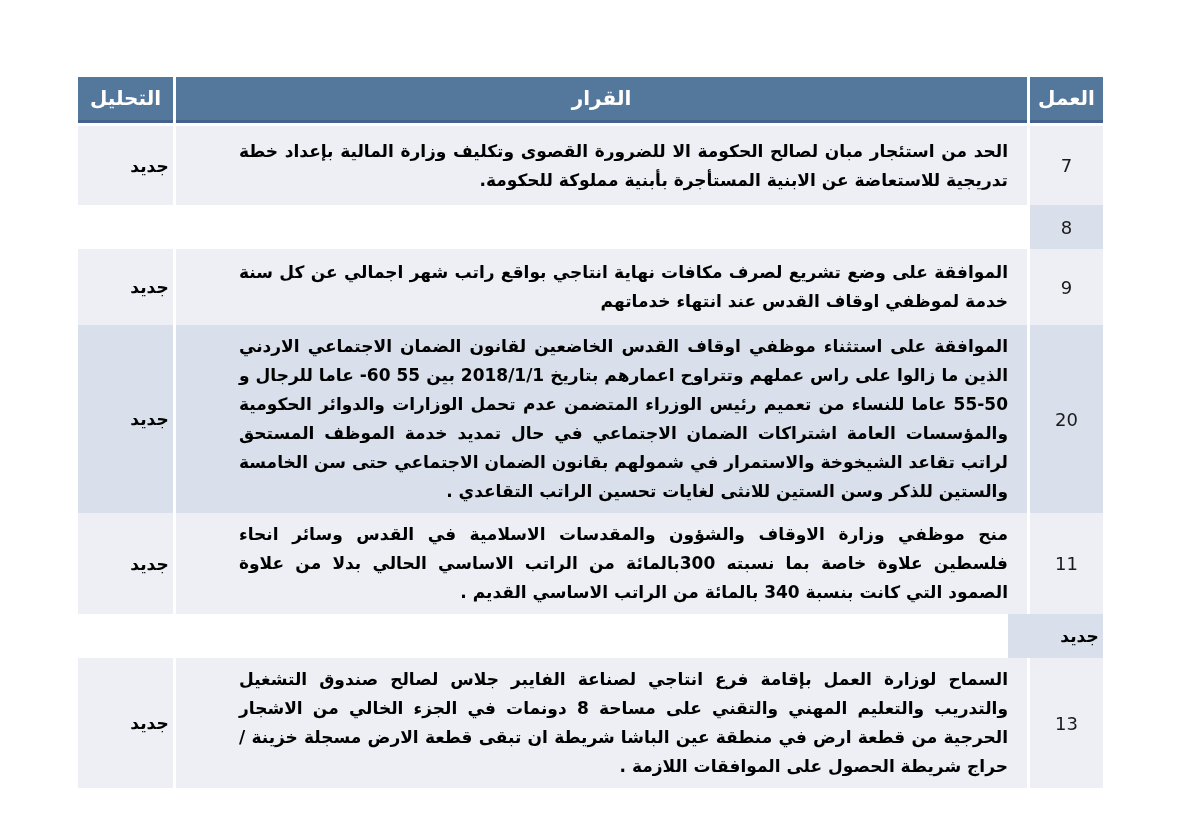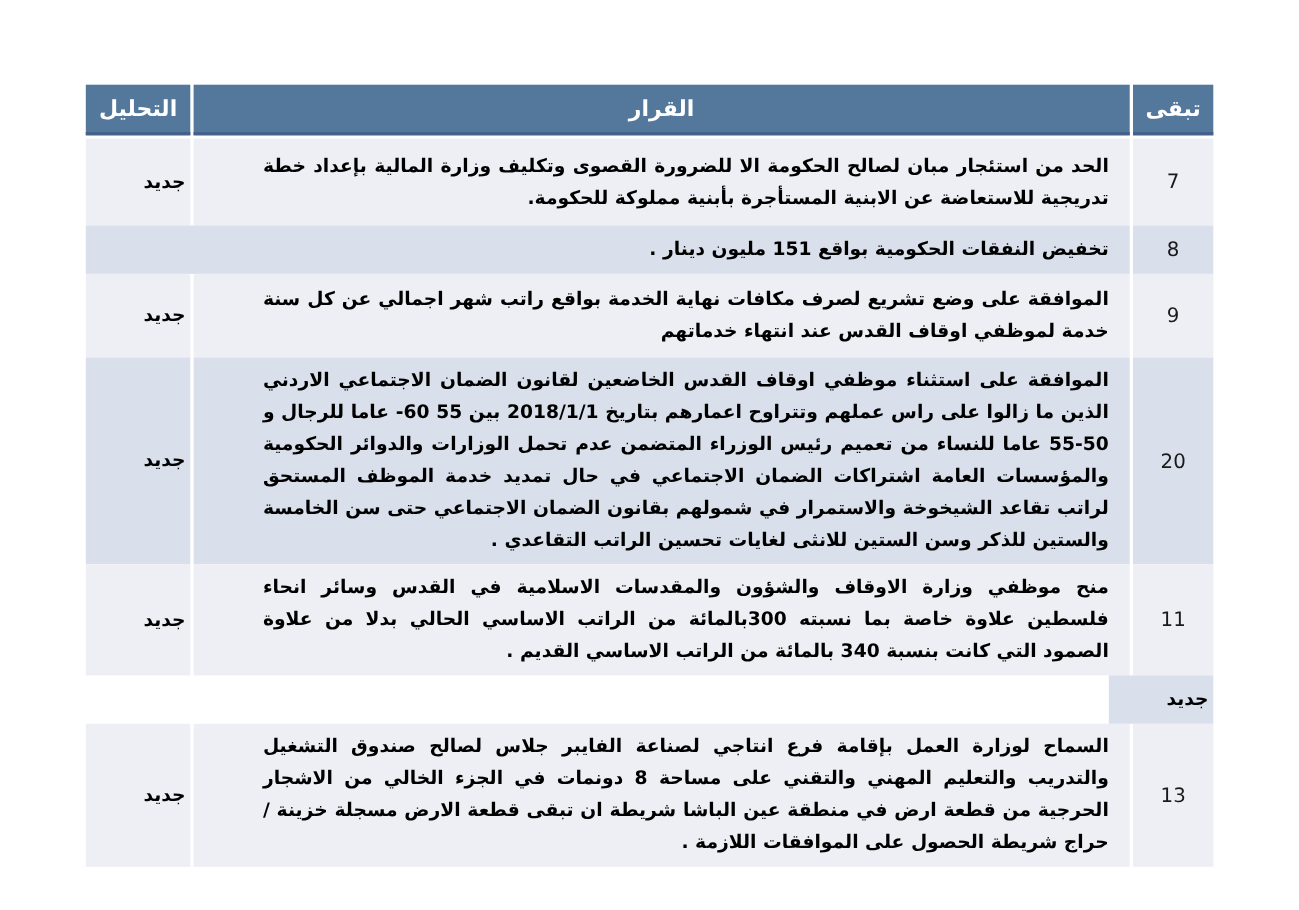--- a/index.html
+++ b/index.html
@@ -96,21 +96,21 @@
   }
 </style>
 </head>
 <body>
 
 <div class="page">
   <div class="table">
 
     <div class="row">
       <div class="cell header-cell row-number-cell">
-        <div class="txt">تبقى</div>
+        <div class="txt">العمل</div>
       </div>
       <div class="cell header-cell decision-cell">
         <div class="txt">القرار</div>
       </div>
       <div class="cell header-cell analysis-cell">
         <div class="txt">التحليل</div>
       </div>
     </div>
 
     <div id="rows">
@@ -122,30 +122,27 @@
             <div class="txt">الحد من استئجار مبان لصالح الحكومة الا للضرورة القصوى وتكليف وزارة المالية بإعداد خطة تدريجية للاستعاضة عن الابنية المستأجرة بأبنية مملوكة للحكومة.</div>
           </div>
           <div class="cell analysis-cell">
             <div class="txt">جديد</div>
           </div>
         </div>
         <div class="row">
           <div class="cell row-number-cell">
             <div class="txt">8</div>
           </div>
-          <div class="cell decision-cell">
-            <div class="txt">تخفيض النفقات الحكومية بواقع 151 مليون دينار .</div>
-          </div>
         </div>
         <div class="row">
           <div class="cell row-number-cell">
             <div class="txt">9</div>
           </div>
           <div class="cell decision-cell">
-            <div class="txt">الموافقة على وضع تشريع لصرف مكافات نهاية الخدمة بواقع راتب شهر اجمالي عن كل سنة خدمة لموظفي اوقاف القدس عند انتهاء خدماتهم</div>
+            <div class="txt">الموافقة على وضع تشريع لصرف مكافات نهاية انتاجي بواقع راتب شهر اجمالي عن كل سنة خدمة لموظفي اوقاف القدس عند انتهاء خدماتهم</div>
           </div>
           <div class="cell analysis-cell">
             <div class="txt">جديد</div>
           </div>
         </div>
         <div class="row">
           <div class="cell row-number-cell">
             <div class="txt">20</div>
           </div>
           <div class="cell decision-cell">

